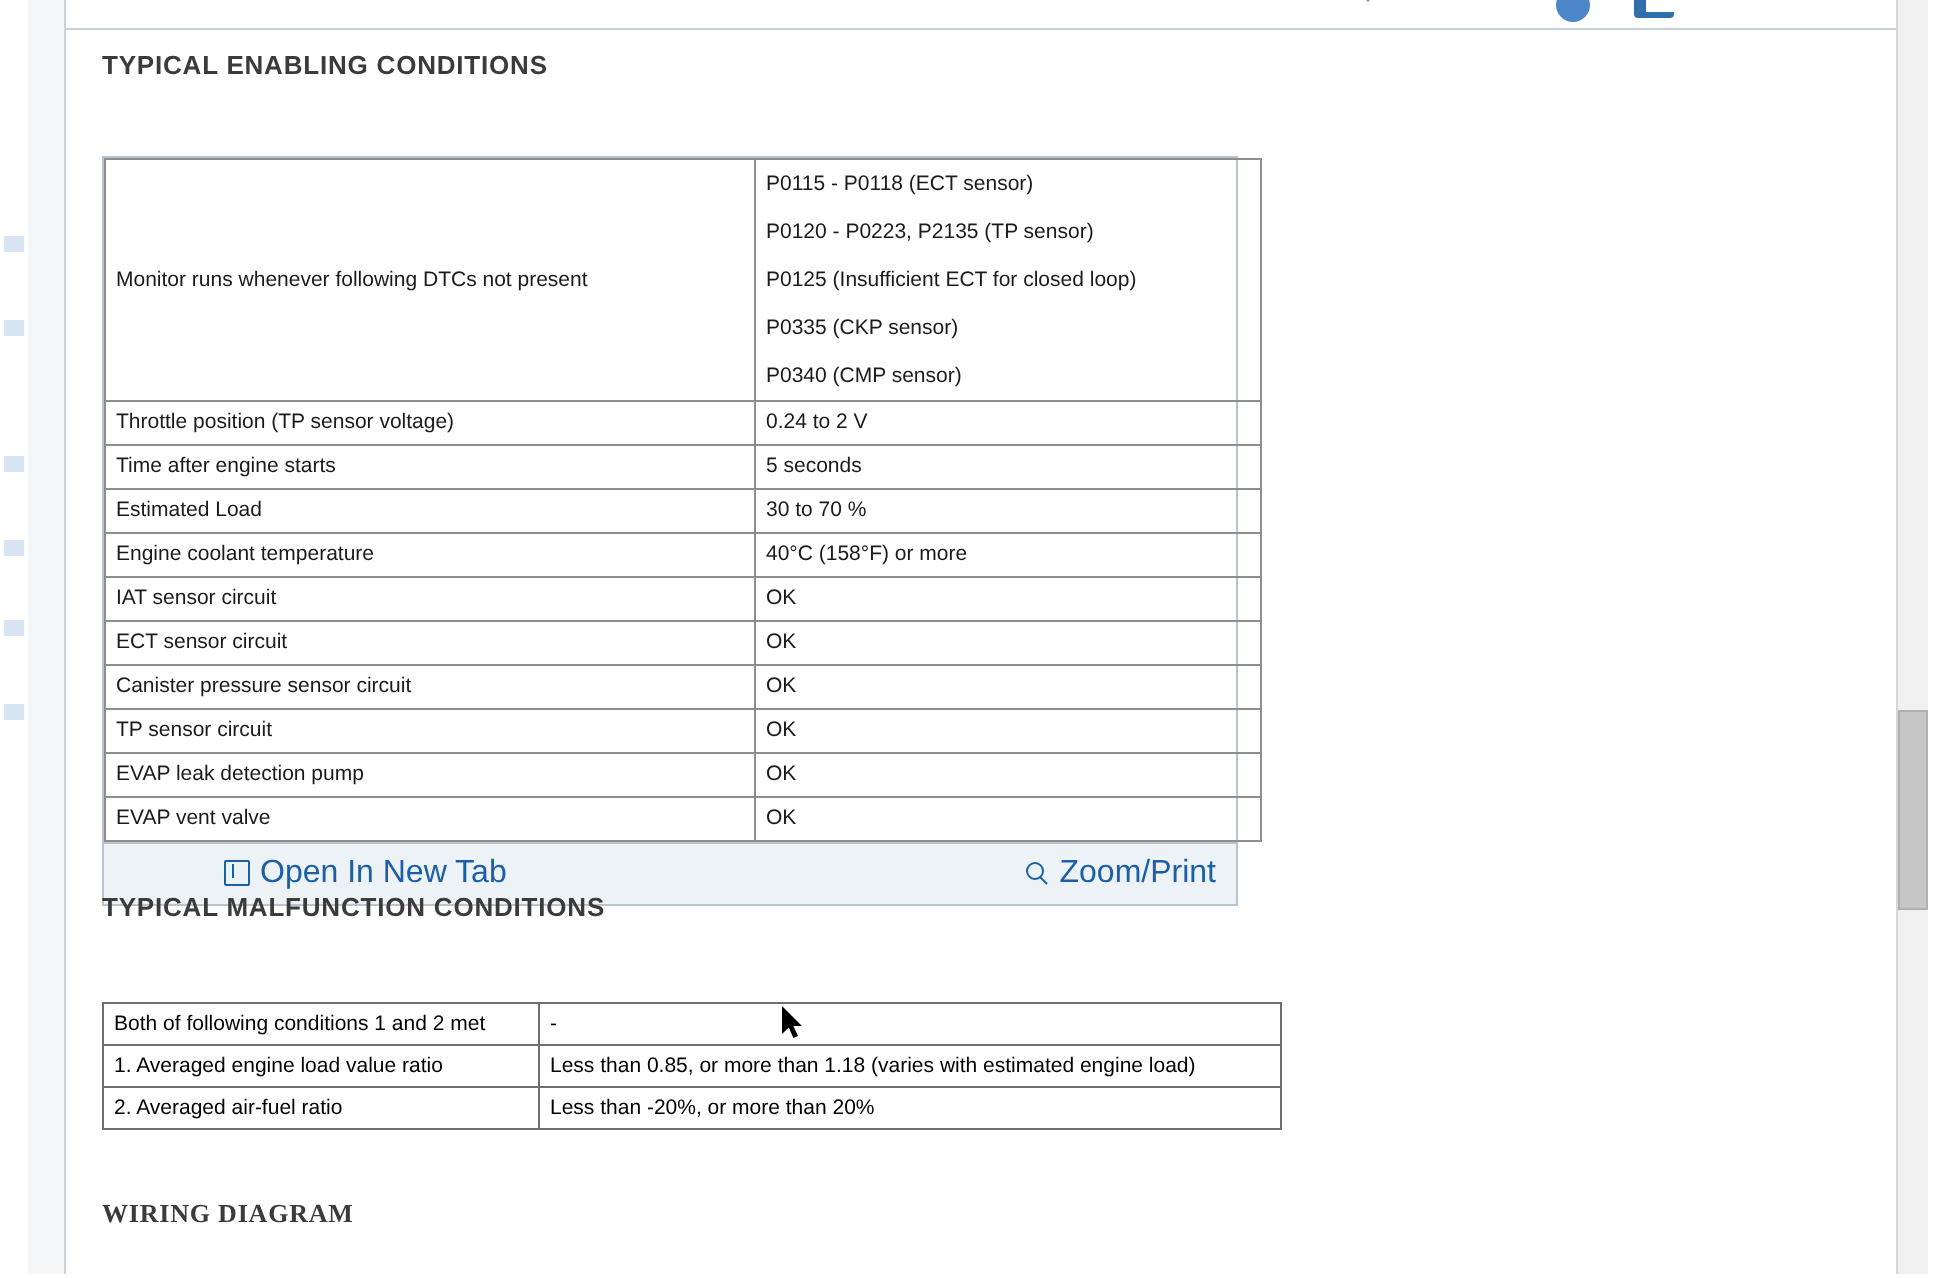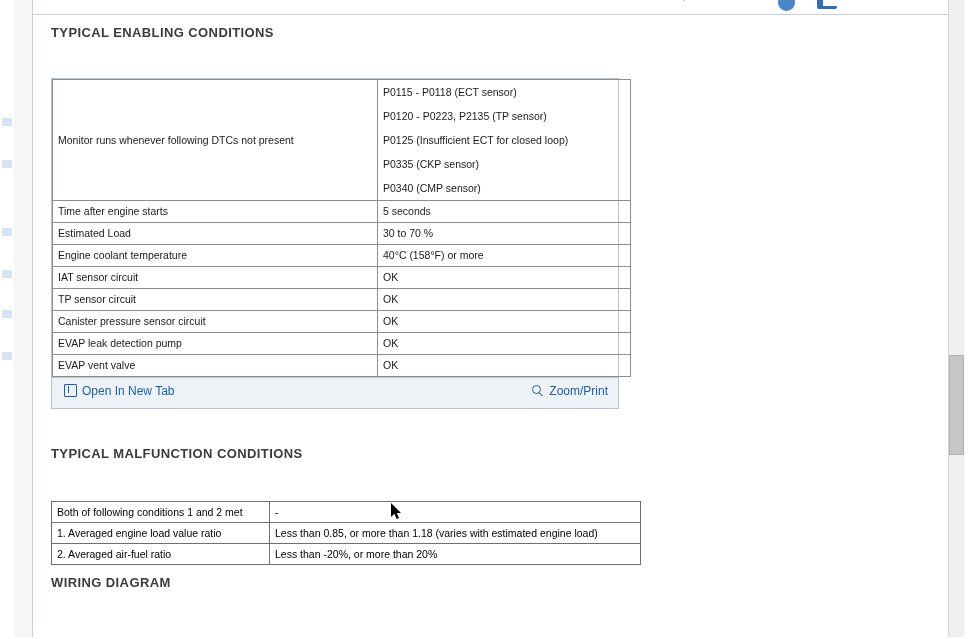--- a/index.html
+++ b/index.html
@@ -104,21 +104,21 @@
   .section-title {
     font-size: 13px;
     font-weight: bold;
     color: #3b3b3b;
     letter-spacing: 0.4px;
     margin: 0;
   }
 
   #title-enabling { position: absolute; left: 18px; top: 10px; }
   #title-thresholds { position: absolute; left: 18px; top: 431px; }
-  #title-wiring { position: absolute; left: 18px; top: 560px; }
+  #title-wiring { position: absolute; left: 18px; top: 584px; font-family: Liberation Serif, serif; }
 
   
   .table-card {
     position: absolute;
     left: 18px;
     top: 63px;
     width: 568px;
     border: 1px solid #b9c4cf;
     background: #fff;
     box-sizing: border-box;
@@ -151,24 +151,25 @@
 
   .card-footer {
     height: 30px;
     background: #edf2f7;
     border-top: 1px solid #b9c4cf;
     position: relative;
   }
   .footer-link {
     position: absolute;
     top: 6px;
-    font-size: 12px;
+    font-size: 16px;
     color: #1b5fa8;
     cursor: pointer;
     white-space: nowrap;
+    margin-left: 48px;
   }
   #open-new-tab-link { left: 12px; }
   #zoom-print-link { right: 10px; }
   .footer-link .lbl { text-decoration: none; }
   .mini-icon {
     display: inline-block;
     vertical-align: -2px;
     margin-right: 5px;
   }
   .newtab-ico {
@@ -298,41 +299,49 @@
           <td class="col-label">Monitor runs whenever following DTCs not present</td>
           <td class="col-value multi-cell">
             <div class="line">P0115 - P0118 (ECT sensor)</div>
             <div class="line">P0120 - P0223, P2135 (TP sensor)</div>
             <div class="line">P0125 (Insufficient ECT for closed loop)</div>
             <div class="line">P0335 (CKP sensor)</div>
             <div class="line">P0340 (CMP sensor)</div>
           </td>
         </tr>
         <tr>
+          <td class="col-label">Throttle position (TP sensor voltage)</td>
+          <td class="col-value">0.24 to 2 V</td>
+        </tr>
+        <tr>
           <td class="col-label">Time after engine starts</td>
           <td class="col-value">5 seconds</td>
         </tr>
         <tr>
           <td class="col-label">Estimated Load</td>
           <td class="col-value">30 to 70 %</td>
         </tr>
         <tr>
           <td class="col-label">Engine coolant temperature</td>
           <td class="col-value">40°C (158°F) or more</td>
         </tr>
         <tr>
           <td class="col-label">IAT sensor circuit</td>
           <td class="col-value">OK</td>
         </tr>
         <tr>
+          <td class="col-label">ECT sensor circuit</td>
+          <td class="col-value">OK</td>
+        </tr>
+        <tr>
+          <td class="col-label">Canister pressure sensor circuit</td>
+          <td class="col-value">OK</td>
+        </tr>
+        <tr>
           <td class="col-label">TP sensor circuit</td>
-          <td class="col-value">OK</td>
-        </tr>
-        <tr>
-          <td class="col-label">Canister pressure sensor circuit</td>
           <td class="col-value">OK</td>
         </tr>
         <tr>
           <td class="col-label">EVAP leak detection pump</td>
           <td class="col-value">OK</td>
         </tr>
         <tr>
           <td class="col-label">EVAP vent valve</td>
           <td class="col-value">OK</td>
         </tr>

